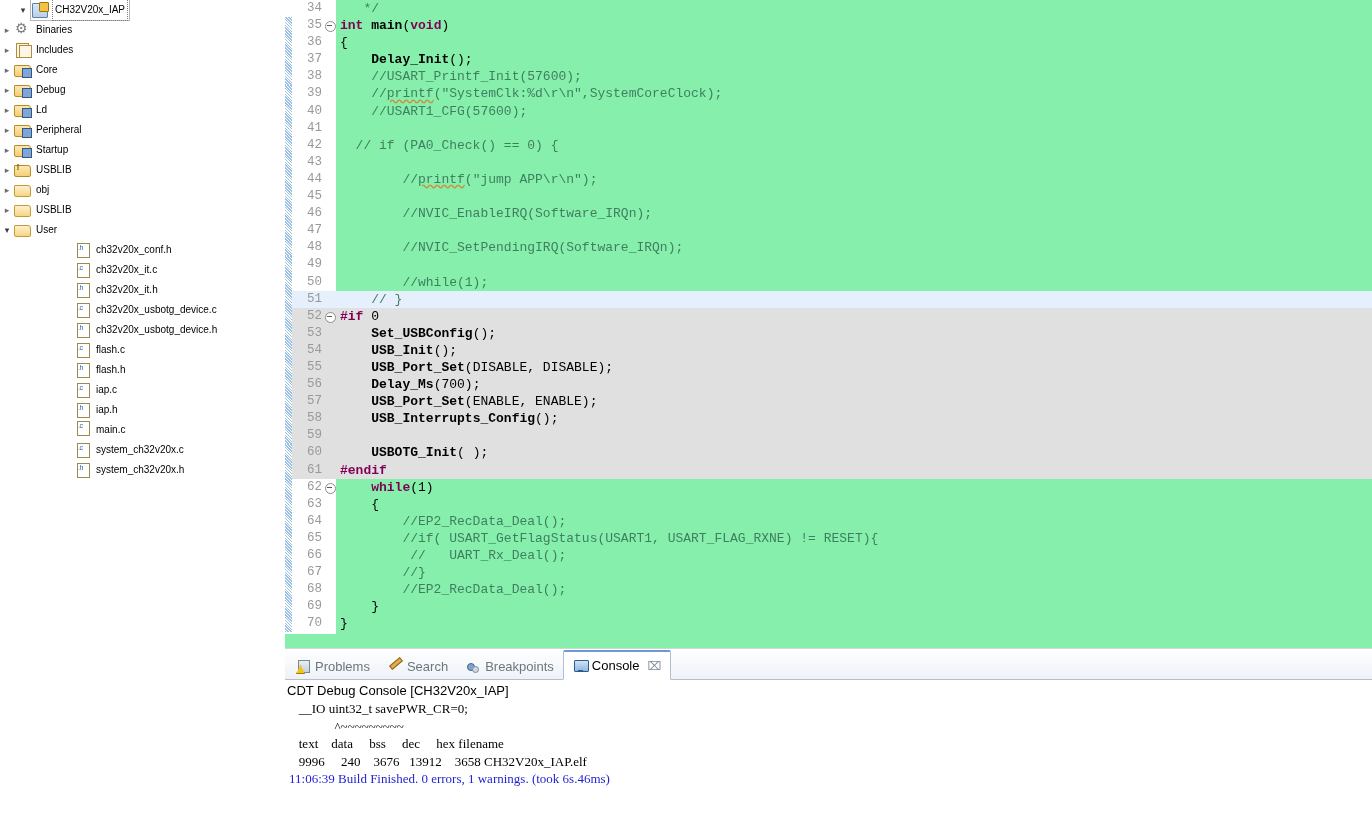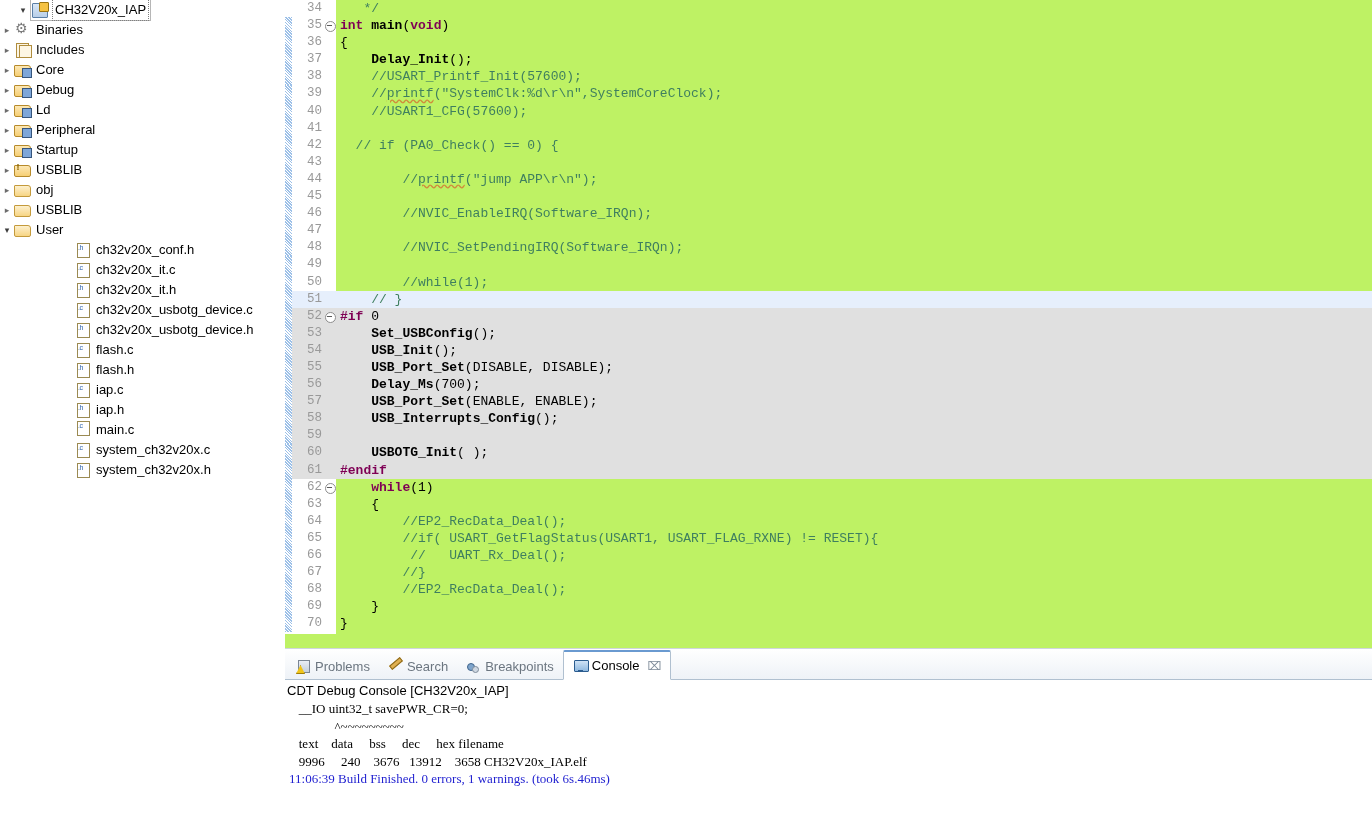--- a/index.html
+++ b/index.html
@@ -100,38 +100,38 @@
   
   .ico-hfile::before{
     content:""; position:absolute; left:3px; top:1px; width:11px; height:13px;
     background:#ffffff; border:1px solid #9b8a52;
   }
   .ico-hfile::after{
     content:".h"; position:absolute; left:4px; top:2px; font-size:7px; color:#2a5fa8;
     font-family:"Liberation Sans",sans-serif; letter-spacing:-0.5px;
   }
 
-  .tlabel { font-size:13px; color:#000; line-height:20px; }
+  .tlabel { font-size:10px; color:#000; line-height:20px; }
   .trow.selected .tlabel {
     outline: 1px dotted #7f7f7f;
     background:#ffffff;
     padding: 0 2px;
   }
   .trow.selected .ico { outline:none; }
   .selwrap { display:inline-flex; align-items:center; border:1px solid #b6b6b6; padding:0 2px 0 0; }
 
   
   .ind0 { padding-left: 16px; }
   .ind1 { }
   .ind2 { padding-left: 60px; }
 
   
   #editor {
     position:absolute; left:285px; top:0; width:1087px; height:676px;
-    background:#bef264; overflow:hidden;
+    background:#86efac; overflow:hidden;
   }
   #editor-scroll { position:relative; width:100%; height:634px; overflow:hidden; }
   .codeline {
     position:relative;
     height:17.1px; line-height:17.1px;
     font-family:"Liberation Mono", monospace;
     font-size:13px;
     white-space:pre;
     display:flex;
   }

